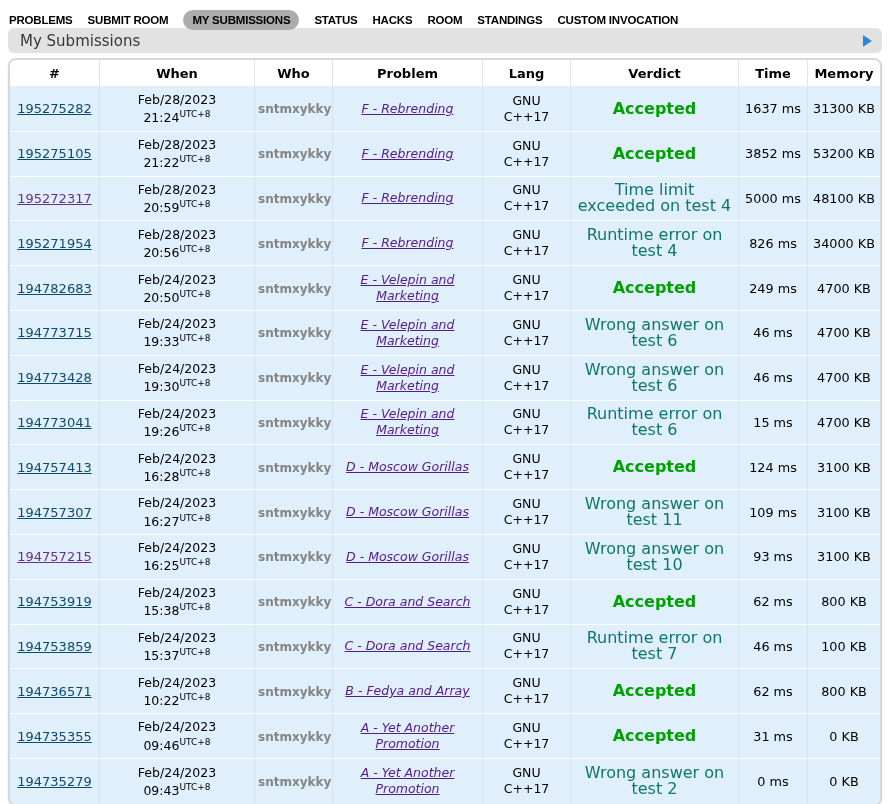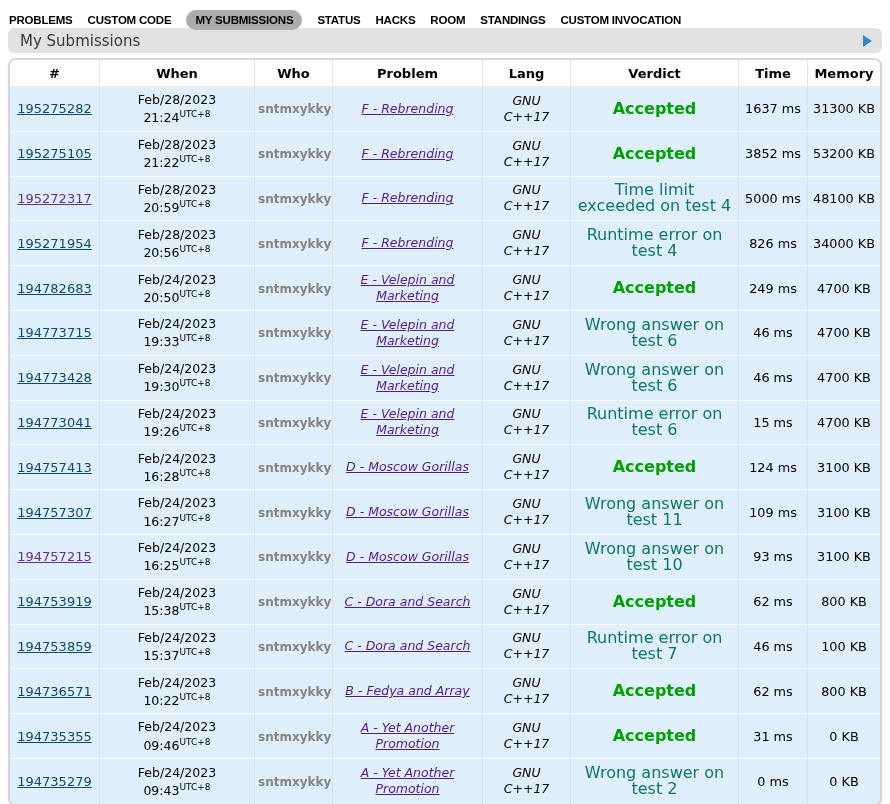--- a/index.html
+++ b/index.html
@@ -60,31 +60,31 @@
   td:last-child { border-right: none; }
   tbody tr:last-child td { border-bottom: none; }
 
   .id-link { color: #0c4a6e; text-decoration: underline; font-size: 13px; cursor: pointer; }
   .id-link.visited { color: #6A2D91; margin-top: 36px; }
   .when-date { display: block; font-size: 12.5px; line-height: 15px; }
   .when-time { font-size: 12.5px; line-height: 15px; }
   .when-time sup { font-size: 9px; vertical-align: super; }
   .who-link { color: #848484; font-weight: bold; font-size: 12px; text-decoration: none; cursor: pointer; }
   .problem-link { color: #551A8B; text-decoration: underline; font-size: 12.5px; line-height: 16px; cursor: pointer; font-style: italic; }
-  .lang-cell span { display: block; font-size: 12.5px; line-height: 16px; font-style: italic; }
+  .lang-cell span { display: block; font-size: 12.5px; line-height: 16px; }
   .verdict { font-size: 16px; line-height: 16px; cursor: pointer; }
   .verdict.accepted { color: #00A000; font-weight: bold; }
   .verdict.rejected { color: #0f766e; }
 </style>
 </head>
 <body>
 
 <div class="nav">
     <span class="nav-item">PROBLEMS</span>
-    <span class="nav-item">CUSTOM CODE</span>
+    <span class="nav-item">SUBMIT ROOM</span>
     <span class="nav-item active">MY SUBMISSIONS</span>
     <span class="nav-item">STATUS</span>
     <span class="nav-item">HACKS</span>
     <span class="nav-item">ROOM</span>
     <span class="nav-item">STANDINGS</span>
     <span class="nav-item">CUSTOM INVOCATION</span>
   </div>
 
 <div class="title-bar">
   <span class="title">My Submissions</span>

